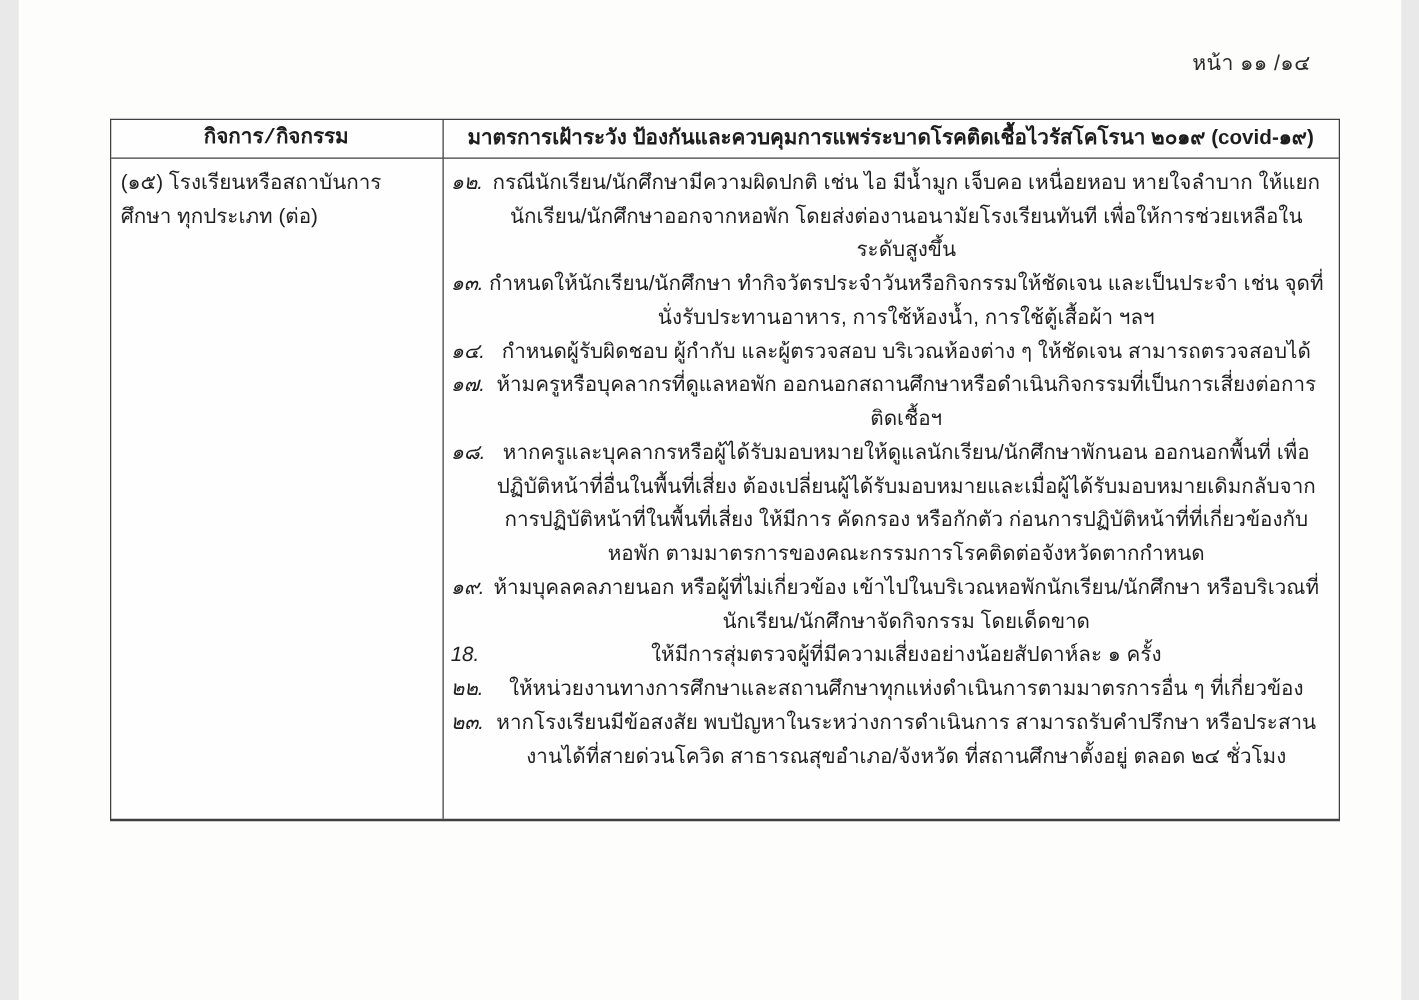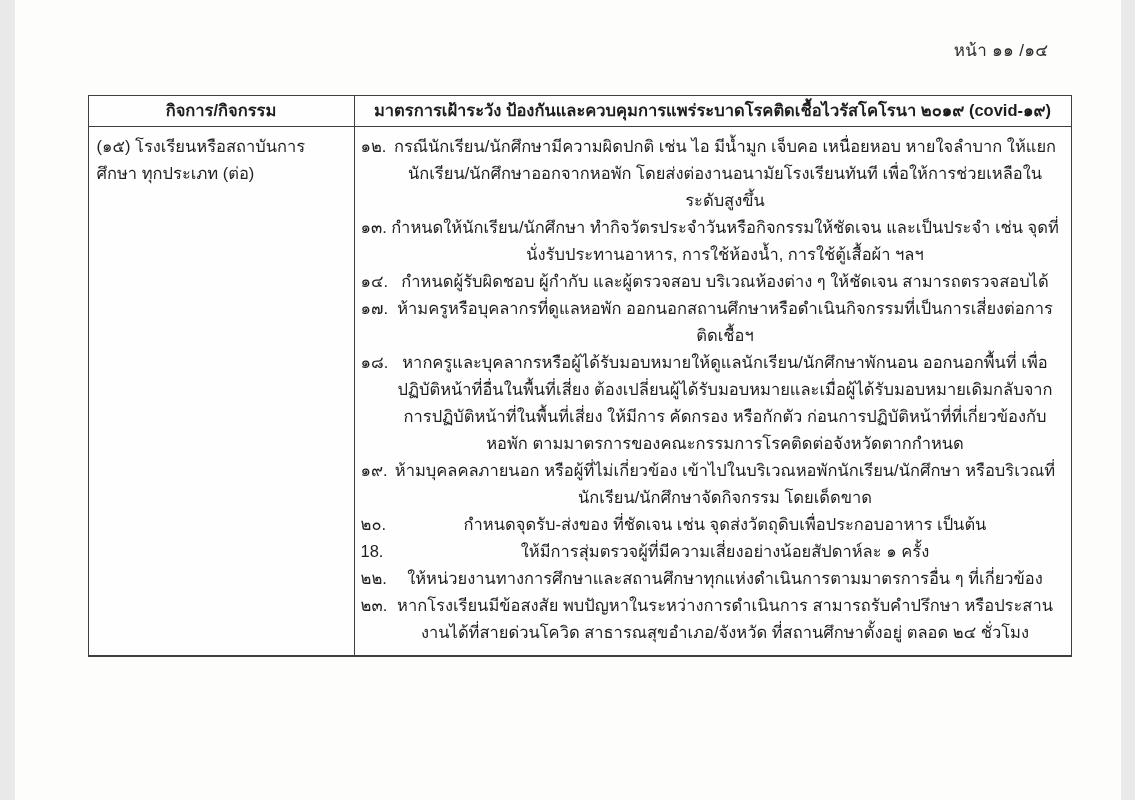--- a/index.html
+++ b/index.html
@@ -43,20 +43,21 @@
     font-size: 16.5px;
     font-weight: 600;
     padding: 4px 4px 5px 4px;
     color: #1d1d1d;
     line-height: 1.25;
     white-space: nowrap;
     overflow: hidden;
   }
   .th-left {
     border-right: 1.3px solid #3f3f3f;
+    font-family: Liberation Mono, monospace;
   }
   .td {
     font-size: 16.5px;
     line-height: 27px;
     color: #1f1f1f;
     min-height: 528px;
     box-sizing: border-box;
   }
   .td-activity {
     border-right: 1.3px solid #3f3f3f;
@@ -70,20 +71,21 @@
     margin: 0;
     padding: 0;
   }
   .measure-item {
     display: flex;
     align-items: flex-start;
   }
   .measure-num {
     flex: 0 0 29px;
     white-space: nowrap;
+    font-style: italic;
   }
   .measure-text {
     flex: 1 1 auto;
     text-align: center;
   }
 </style>
 </head>
 <body>
 
 <div class="page">
@@ -125,24 +127,20 @@
     <li class="measure-item">
       <span class="measure-num">๑๘.</span>
       <span class="measure-text">หากครูและบุคลากรหรือผู้ได้รับมอบหมายให้ดูแลนักเรียน/นักศึกษาพักนอน ออกนอกพื้นที่ เพื่อปฏิบัติหน้าที่อื่นในพื้นที่เสี่ยง ต้องเปลี่ยนผู้ได้รับมอบหมายและเมื่อผู้ได้รับมอบหมายเดิมกลับจากการปฏิบัติหน้าที่ในพื้นที่เสี่ยง ให้มีการ คัดกรอง หรือกักตัว ก่อนการปฏิบัติหน้าที่ที่เกี่ยวข้องกับหอพัก ตามมาตรการของคณะกรรมการโรคติดต่อจังหวัดตากกำหนด</span>
     </li>
 
     <li class="measure-item">
       <span class="measure-num">๑๙.</span>
       <span class="measure-text">ห้ามบุคลคลภายนอก หรือผู้ที่ไม่เกี่ยวข้อง เข้าไปในบริเวณหอพักนักเรียน/นักศึกษา หรือบริเวณที่นักเรียน/นักศึกษาจัดกิจกรรม โดยเด็ดขาด</span>
     </li>
 
-    <li class="measure-item">
-      <span class="measure-num">๒๐.</span>
-      <span class="measure-text">กำหนดจุดรับ-ส่งของ ที่ชัดเจน  เช่น จุดส่งวัตถุดิบเพื่อประกอบอาหาร เป็นต้น</span>
-    </li>
 
     <li class="measure-item">
       <span class="measure-num">18.</span>
       <span class="measure-text">ให้มีการสุ่มตรวจผู้ที่มีความเสี่ยงอย่างน้อยสัปดาห์ละ ๑ ครั้ง</span>
     </li>
 
     <li class="measure-item">
       <span class="measure-num">๒๒.</span>
       <span class="measure-text">ให้หน่วยงานทางการศึกษาและสถานศึกษาทุกแห่งดำเนินการตามมาตรการอื่น ๆ ที่เกี่ยวข้อง</span>
     </li>

